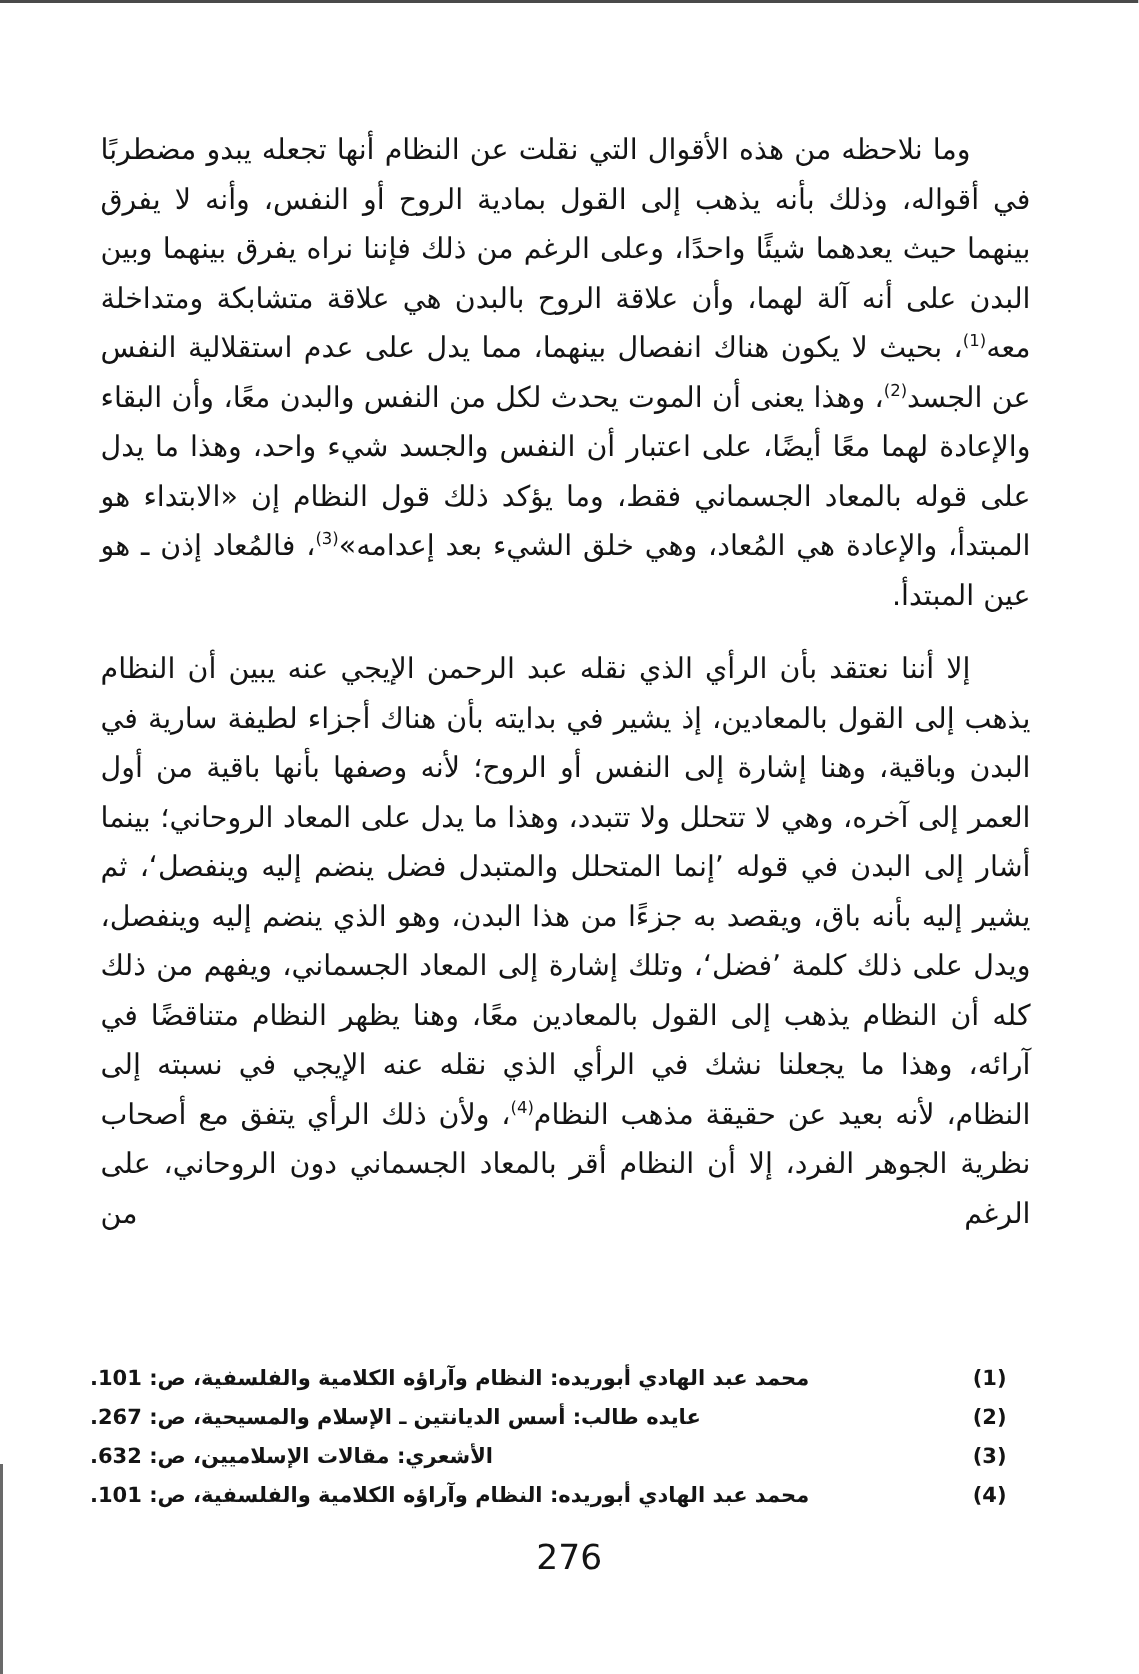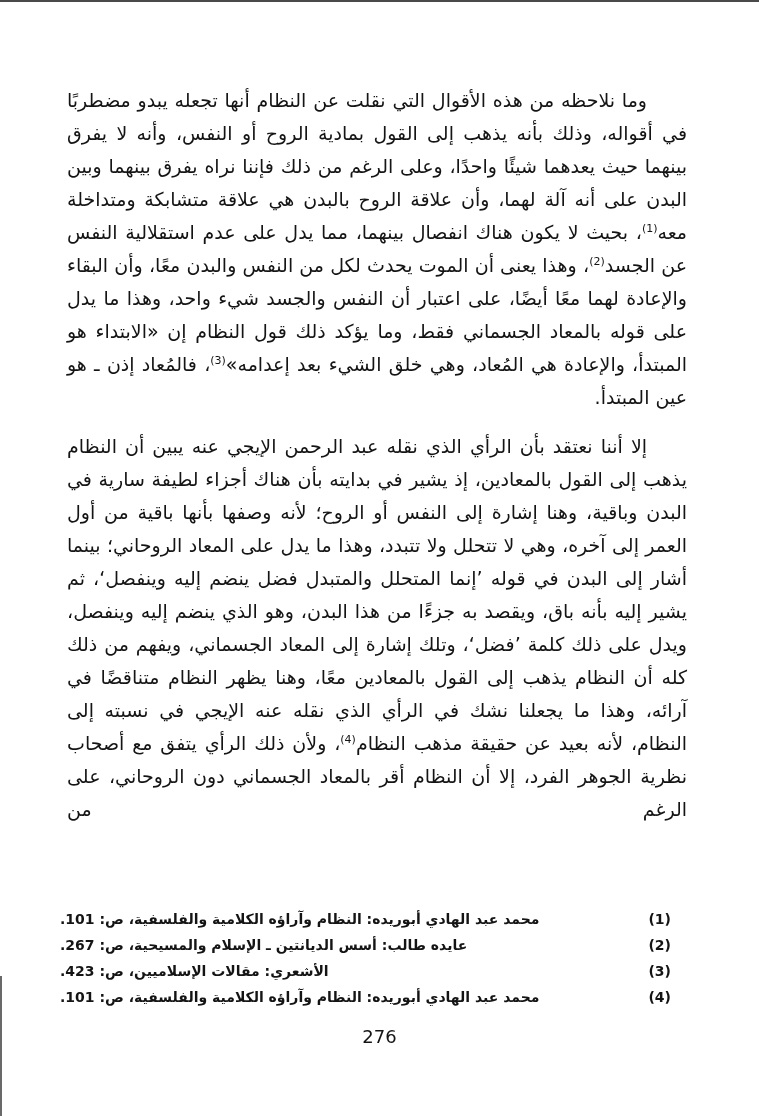--- a/index.html
+++ b/index.html
@@ -79,21 +79,21 @@
   .fn-text {
     flex: 1;
     text-align: left;
   }
   .page-number {
     position: absolute;
     top: 1026px;
     left: 0;
     right: 0;
     text-align: center;
-    font-size: 18px;
+    font-size: 23px;
     color: #141414;
   }
 </style>
 </head>
 <body>
 
 <div class="page">
   <div class="scan-edge-top"></div>
   <div class="scan-edge-left"></div>
 
@@ -106,21 +106,21 @@
       <div class="footnote">
         <span class="fn-marker">(1)</span>
         <span class="fn-text">محمد عبد الهادي أبوريده: النظام وآراؤه الكلامية والفلسفية، ص: 101.</span>
       </div>
       <div class="footnote">
         <span class="fn-marker">(2)</span>
         <span class="fn-text">عايده طالب: أسس الديانتين ـ الإسلام والمسيحية، ص: 267.</span>
       </div>
       <div class="footnote">
         <span class="fn-marker">(3)</span>
-        <span class="fn-text">الأشعري: مقالات الإسلاميين، ص: 423.</span>
+        <span class="fn-text">الأشعري: مقالات الإسلاميين، ص: 632.</span>
       </div>
       <div class="footnote">
         <span class="fn-marker">(4)</span>
         <span class="fn-text">محمد عبد الهادي أبوريده: النظام وآراؤه الكلامية والفلسفية، ص: 101.</span>
       </div>
     </div>
 
   <div class="page-number">276</div>
 </div>
 

